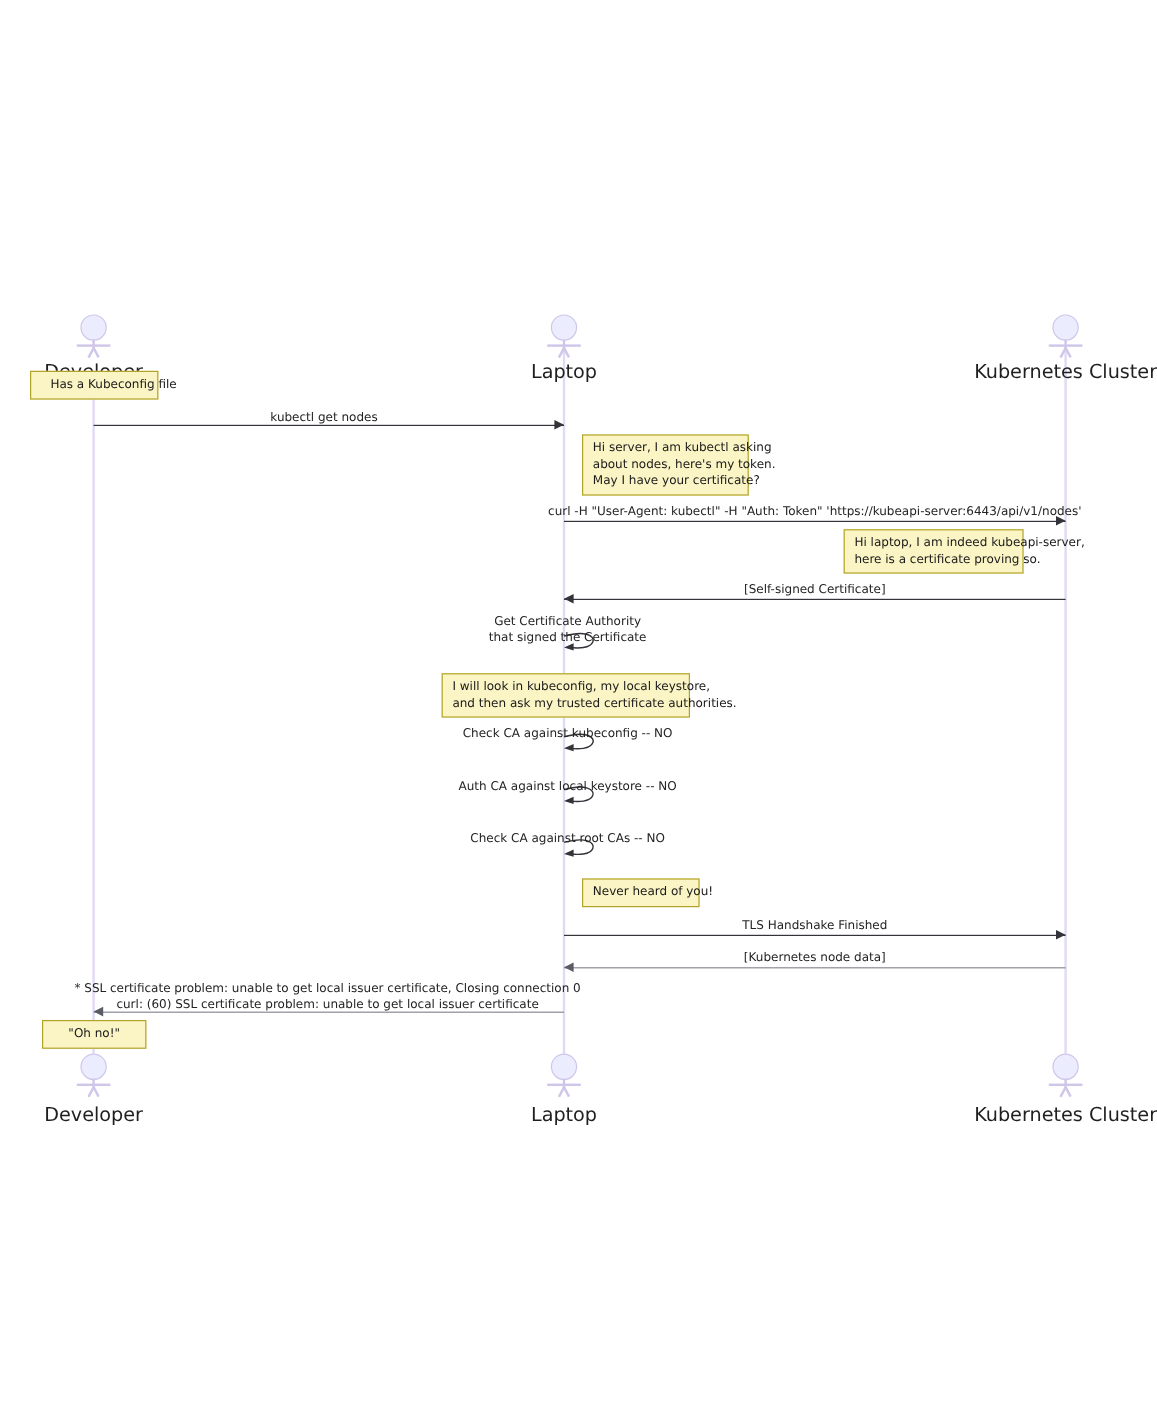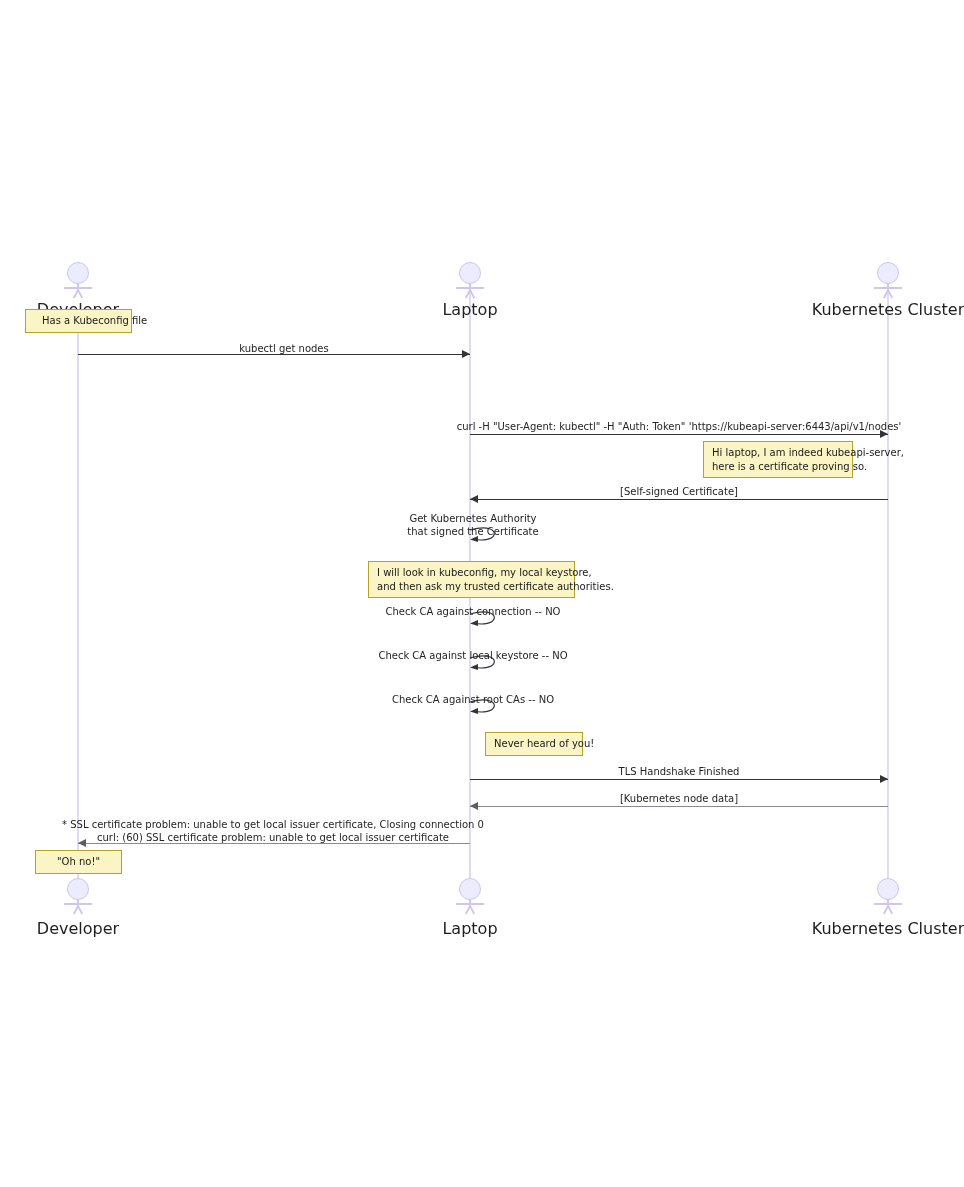--- a/index.html
+++ b/index.html
@@ -187,60 +187,60 @@
     <div class="actor" style="left: 866px; top: 878px;">
       <div class="actor-head"></div>
       <div class="actor-body"></div>
       <div class="actor-arms"></div>
       <div class="actor-leg l"></div>
       <div class="actor-leg r"></div>
     </div>
     <div class="actor-label" style="left: 888px; top: 919px;">Kubernetes Cluster</div>
     <div class="msg-line" style="left: 78px; top: 354px; width: 392px;"></div>
     <div class="arrowhead right" style="top: 350.4px; left: 462px;"></div>
-    <div class="msg-label" style="left: 284px; top: 342px;">
+    <div class="msg-label" style="left: 270px; top: 342px;">
       <div>kubectl get nodes</div>
     </div>
     <div class="msg-line" style="left: 470px; top: 434px; width: 418px;"></div>
     <div class="arrowhead right" style="top: 430.4px; left: 880px;"></div>
     <div class="msg-label" style="left: 679px; top: 420px;">
       <div>curl -H "User-Agent: kubectl" -H "Auth: Token" 'https://kubeapi-server:6443/api/v1/nodes'</div>
     </div>
     <div class="msg-line" style="left: 470px; top: 499px; width: 418px;"></div>
     <div class="arrowhead left" style="top: 495.4px; left: 470px;"></div>
     <div class="msg-label" style="left: 679px; top: 485px;">
       <div>[Self-signed Certificate]</div>
     </div>
     <div class="selfloop" style="left: 468px; top: 526px;">
       <svg width="30" height="18" viewBox="0 0 30 18">
         <path d="M2,4 C20,-1 28,4 26,9 C24,14 14,15 5,13" fill="none" stroke="#33333a" stroke-width="1.2"></path>
         <path d="M10,10 L2,13.6 L10,16 Z" fill="#33333a"></path>
       </svg>
     </div>
     <div class="msg-label" style="left: 473px; top: 512px;">
-      <div>Get Kubernetes Authority</div>
+      <div>Get Certificate Authority</div>
       <div>that signed the Certificate</div>
     </div>
     <div class="selfloop" style="left: 468px; top: 610px;">
       <svg width="30" height="18" viewBox="0 0 30 18">
         <path d="M2,4 C20,-1 28,4 26,9 C24,14 14,15 5,13" fill="none" stroke="#33333a" stroke-width="1.2"></path>
         <path d="M10,10 L2,13.6 L10,16 Z" fill="#33333a"></path>
       </svg>
     </div>
     <div class="msg-label" style="left: 473px; top: 605px;">
-      <div>Check CA against connection -- NO</div>
+      <div>Check CA against kubeconfig -- NO</div>
     </div>
     <div class="selfloop" style="left: 468px; top: 654px;">
       <svg width="30" height="18" viewBox="0 0 30 18">
         <path d="M2,4 C20,-1 28,4 26,9 C24,14 14,15 5,13" fill="none" stroke="#33333a" stroke-width="1.2"></path>
         <path d="M10,10 L2,13.6 L10,16 Z" fill="#33333a"></path>
       </svg>
     </div>
     <div class="msg-label" style="left: 473px; top: 649px;">
-      <div>Check CA against local keystore -- NO</div>
+      <div>Auth CA against local keystore -- NO</div>
     </div>
     <div class="selfloop" style="left: 468px; top: 698px;">
       <svg width="30" height="18" viewBox="0 0 30 18">
         <path d="M2,4 C20,-1 28,4 26,9 C24,14 14,15 5,13" fill="none" stroke="#33333a" stroke-width="1.2"></path>
         <path d="M10,10 L2,13.6 L10,16 Z" fill="#33333a"></path>
       </svg>
     </div>
     <div class="msg-label" style="left: 473px; top: 693px;">
       <div>Check CA against root CAs -- NO</div>
     </div>
@@ -254,19 +254,22 @@
     <div class="msg-label" style="left: 679px; top: 792px;">
       <div>[Kubernetes node data]</div>
     </div>
     <div class="msg-line thin" style="left: 78px; top: 843px; width: 392px;"></div>
     <div class="arrowhead thin left" style="top: 839.4px; left: 78px;"></div>
     <div class="msg-label" style="left: 273px; top: 818px;">
       <div>* SSL certificate problem: unable to get local issuer certificate, Closing connection 0</div>
       <div>curl: (60) SSL certificate problem: unable to get local issuer certificate</div>
     </div>
     <div class="note" style="left: 25px; top: 309px; width: 107px; min-height: 22px; padding-left: 16px;">Has a Kubeconfig file</div>
+    <div class="note" style="left: 485px; top: 362px; width: 139px; min-height: 44px;">Hi server, I am kubectl asking
+about nodes, here's my token.
+May I have your certificate?</div>
     <div class="note" style="left: 703px; top: 441px; width: 150px; min-height: 31px;">Hi laptop, I am indeed kubeapi-server,
 here is a certificate proving so.</div>
     <div class="note" style="left: 368px; top: 561px; width: 207px; min-height: 31px;">I will look in kubeconfig, my local keystore,
 and then ask my trusted certificate authorities.</div>
     <div class="note" style="left: 485px; top: 732px; width: 98px; min-height: 21px;">Never heard of you!</div>
     <div class="note" style="left: 35px; top: 850px; width: 87px; min-height: 21px;">"Oh no!"</div>
   </div>
 
 </body></html>

